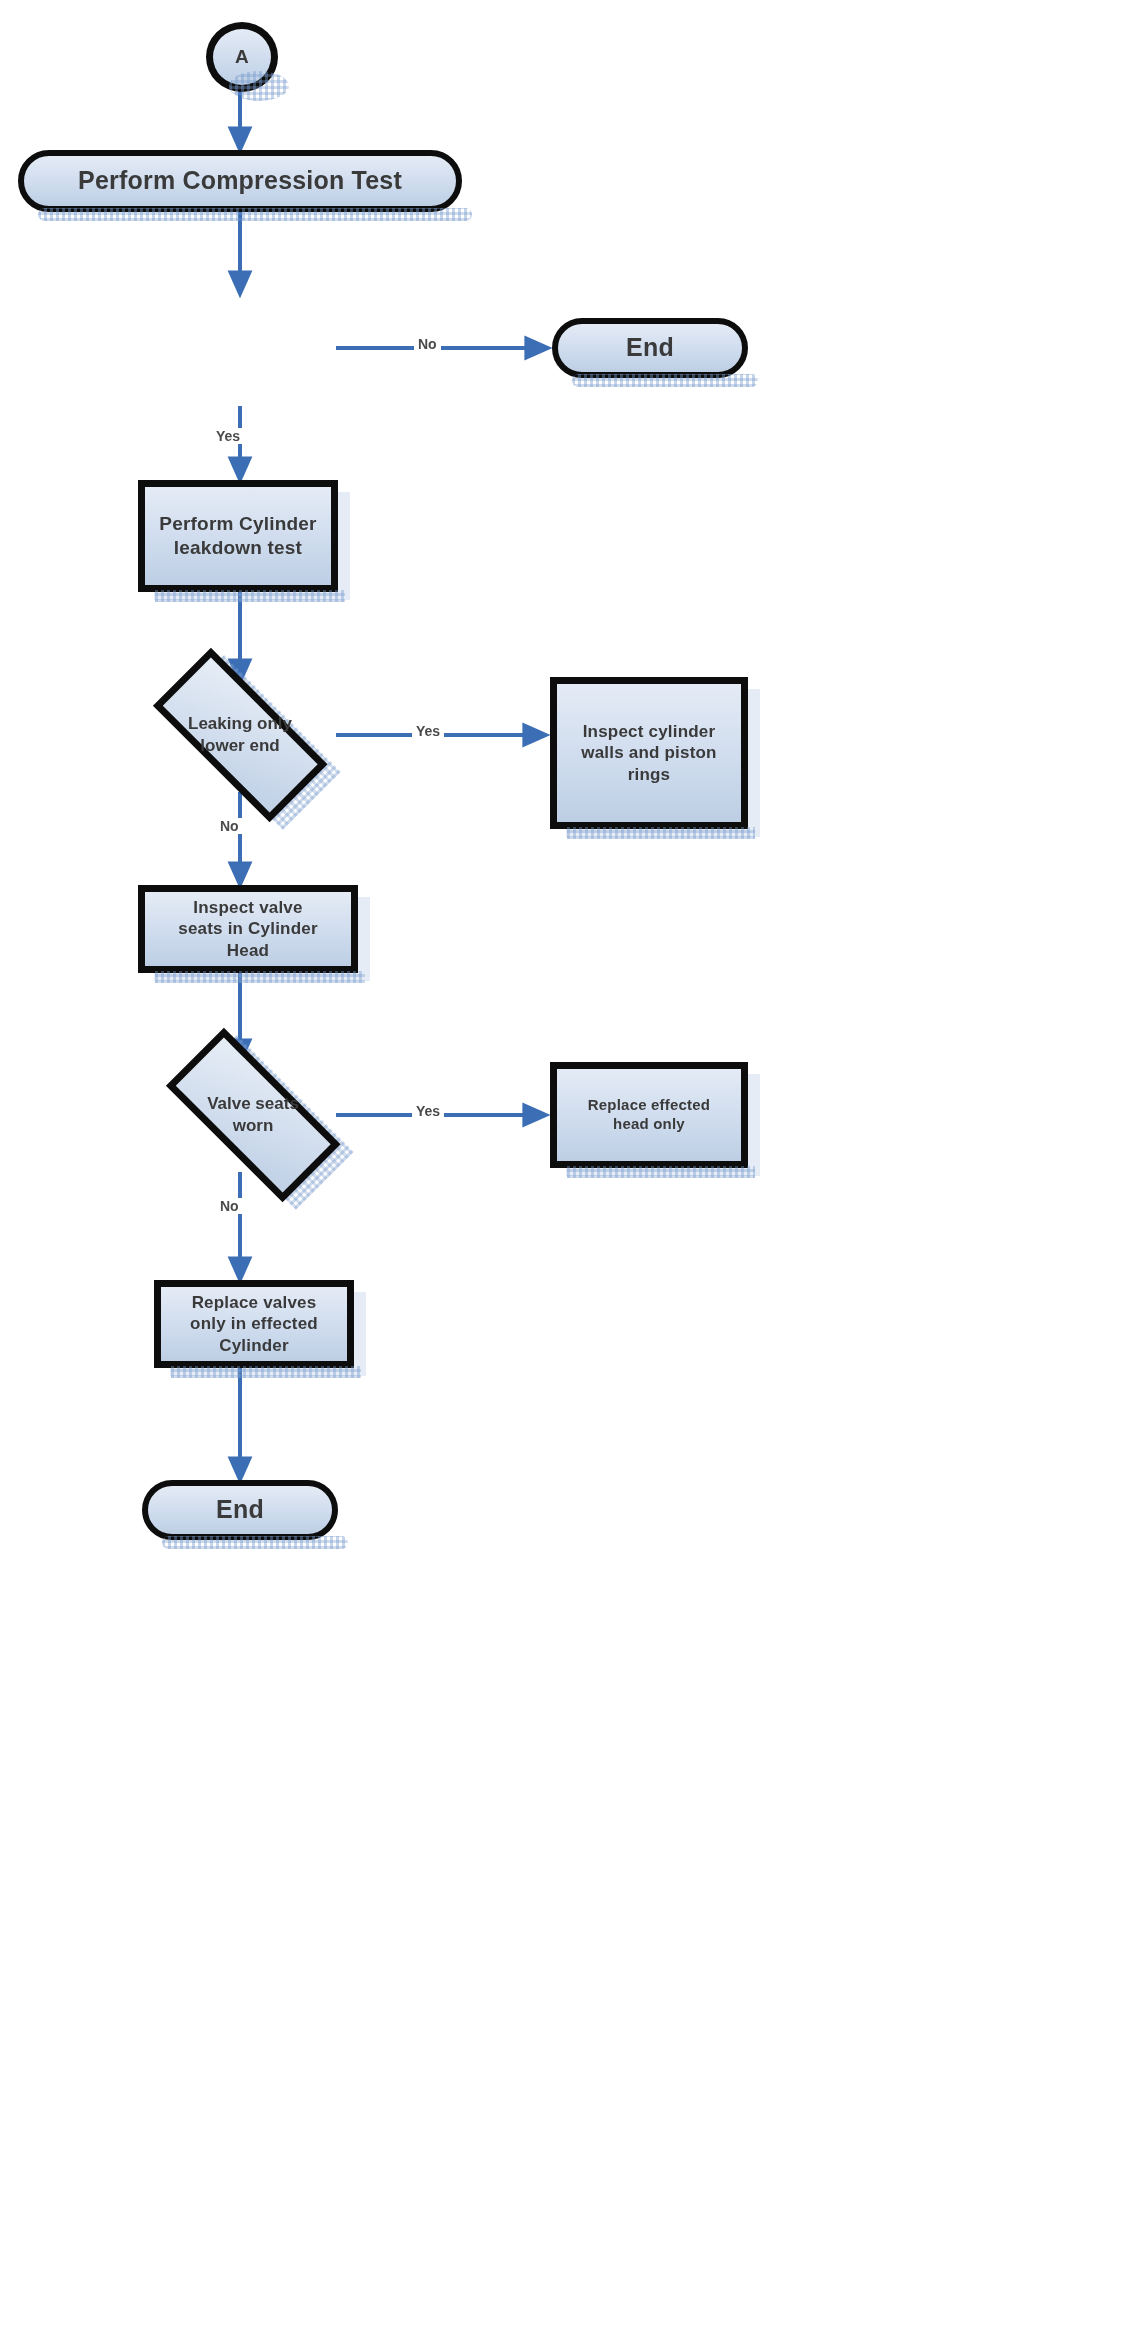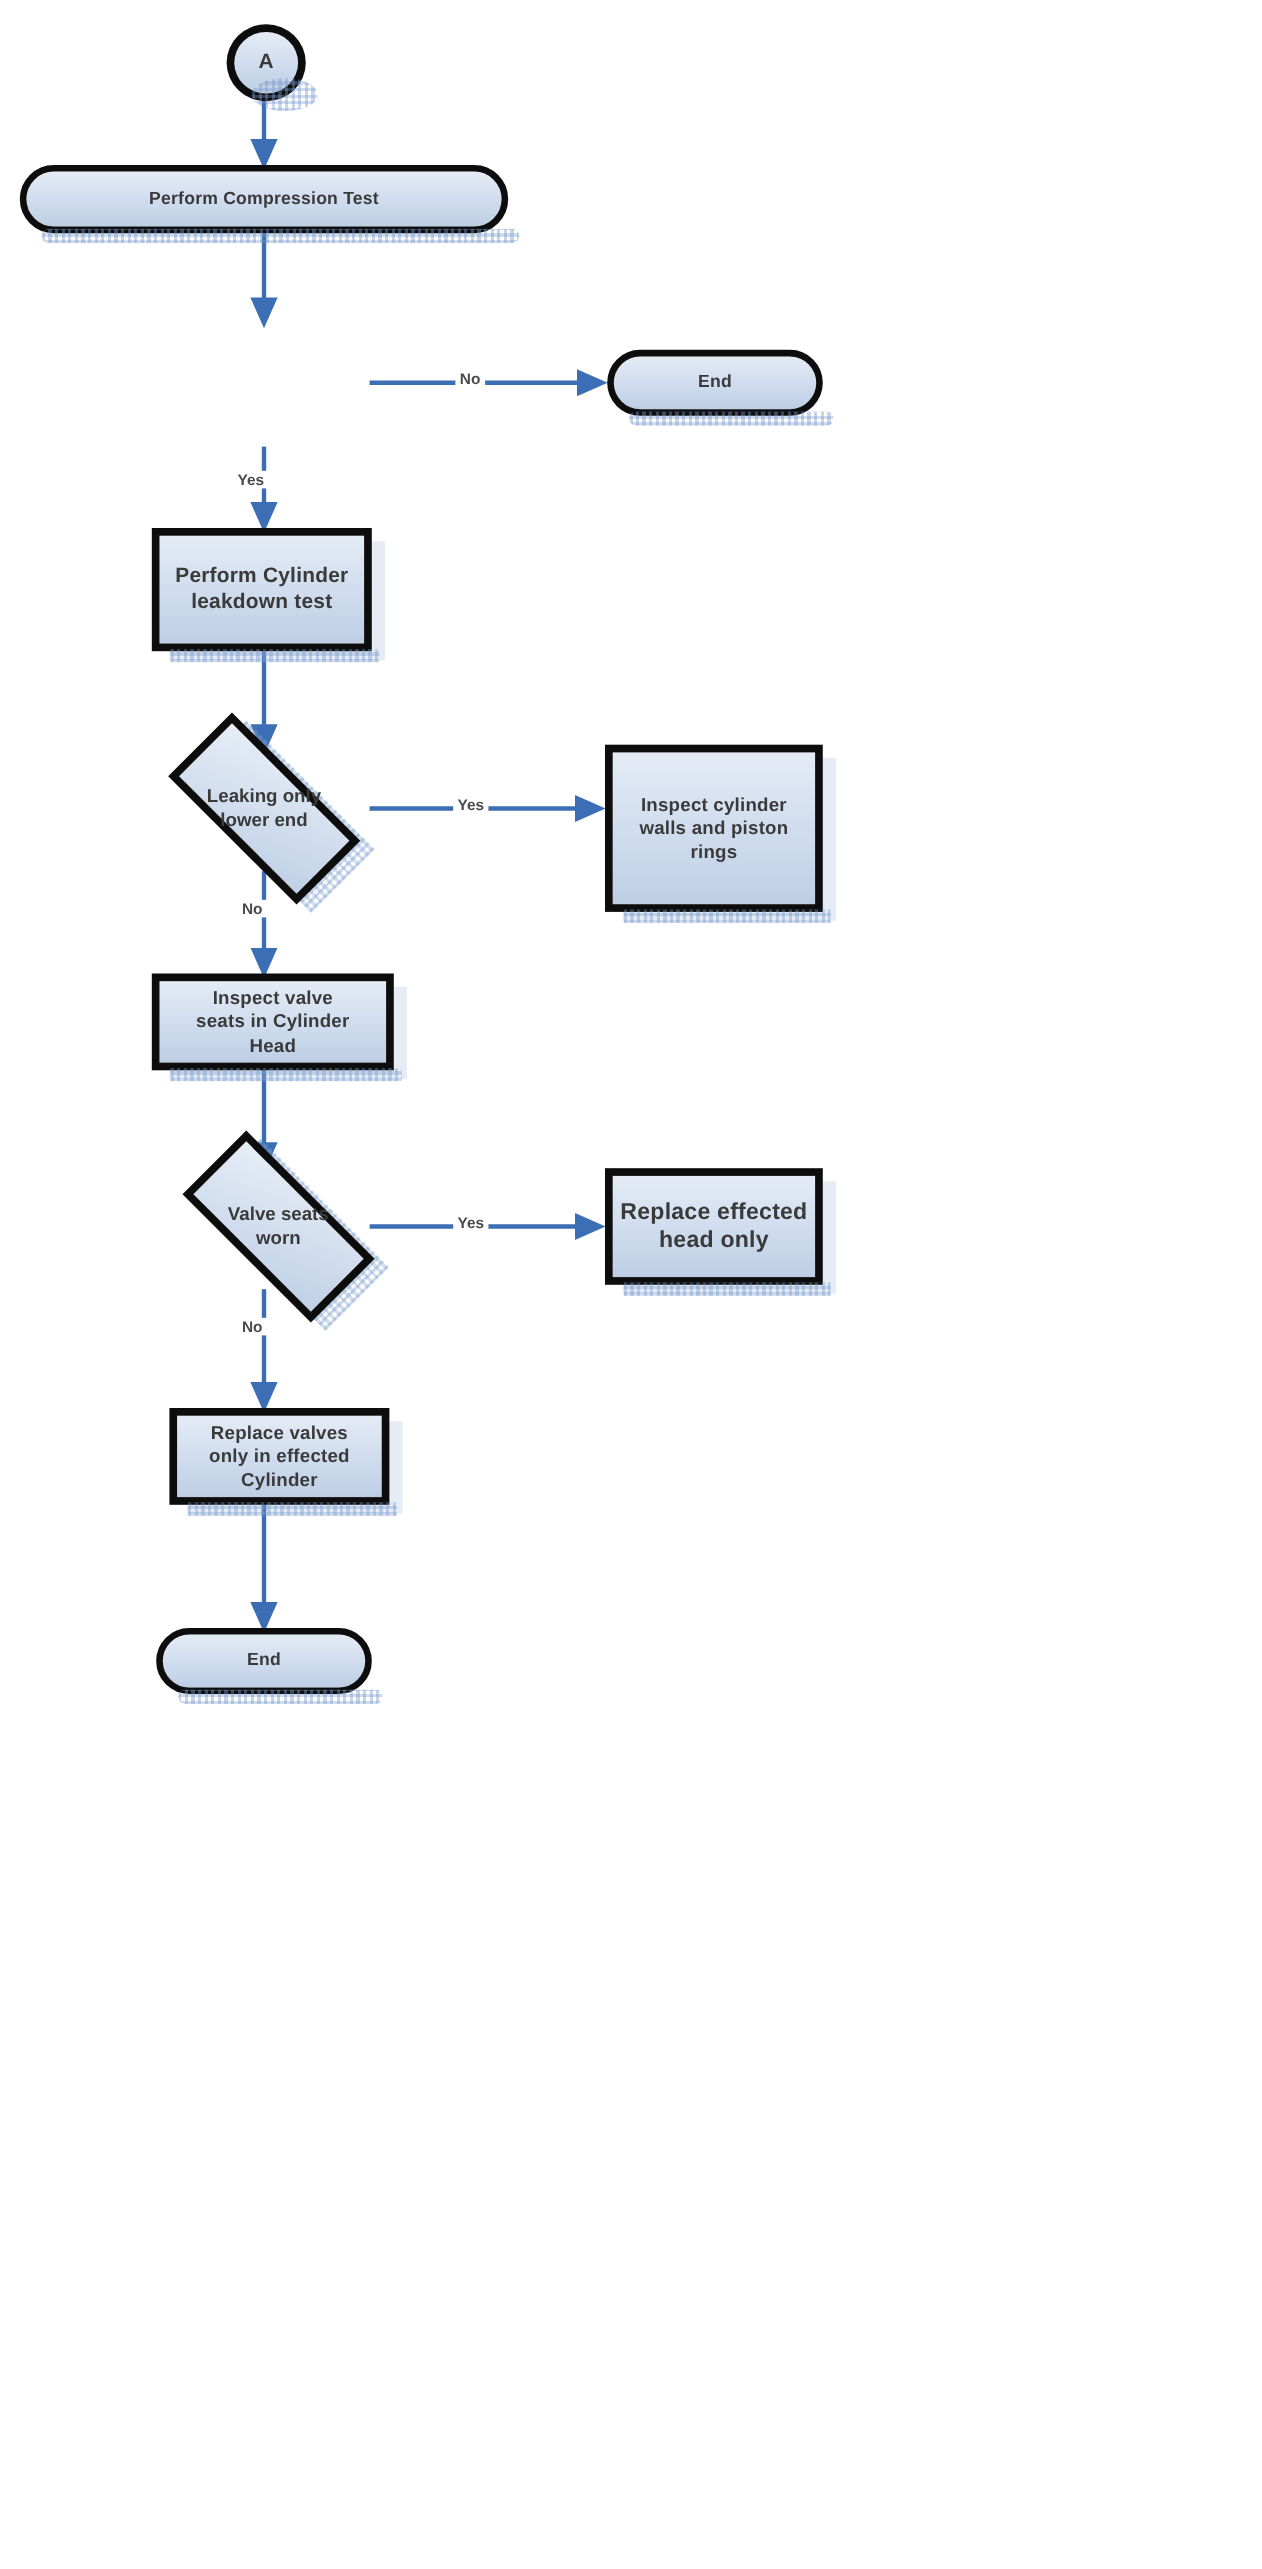--- a/index.html
+++ b/index.html
@@ -64,21 +64,21 @@
       repeating-linear-gradient(0deg,
         rgba(120,155,205,0.35) 0 3px,
         rgba(255,255,255,0) 3px 6px);
     z-index: -1;
   }
 
   
   .pill {
     border: 6px solid #0d0d0d;
     border-radius: 999px;
-    font-size: 16px;
+    font-size: 25px;
   }
   .pill::after {
     content: "";
     position: absolute;
     left: 14px; right: -16px;
     bottom: -15px;
     height: 13px;
     border-radius: 999px;
     background:
       repeating-linear-gradient(90deg,
@@ -262,21 +262,21 @@
     <div class="dia-shadow"></div>
     <div class="dia-shape"></div>
     <div class="dia-text">
       <span>
         <span>Valve seats</span><br>
         <span>worn</span>
       </span>
     </div>
   </div>
 
-  <div class="node proc" style="left:550px; top:1062px; width:198px; height:106px; font-size:21px;">
+  <div class="node proc" style="left:550px; top:1062px; width:198px; height:106px; font-size:15px;">
     <span class="label">
       <span>Replace effected</span><br>
       <span>head only</span>
     </span>
   </div>
 
   <div class="node proc" style="left:154px; top:1280px; width:200px; height:88px; font-size:17px;">
     <span class="label">
       <span>Replace valves</span><br>
       <span>only in effected</span><br>

